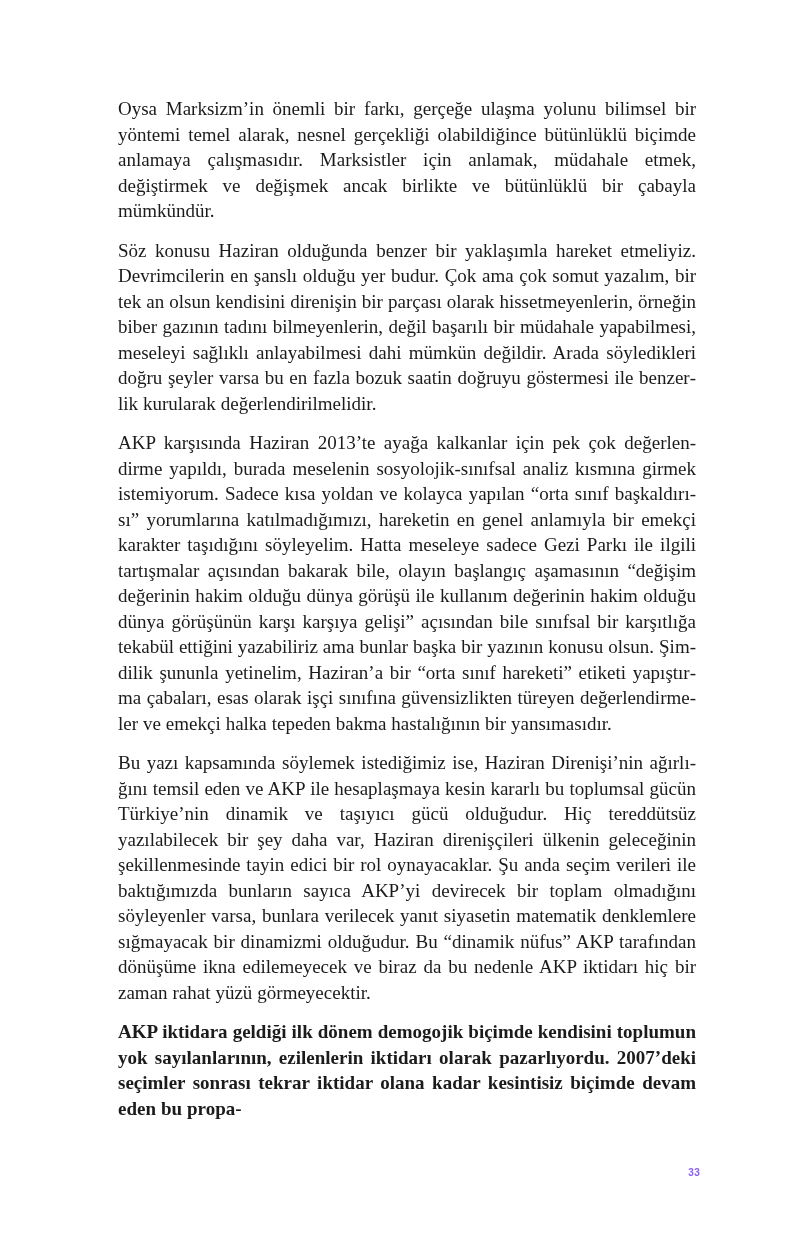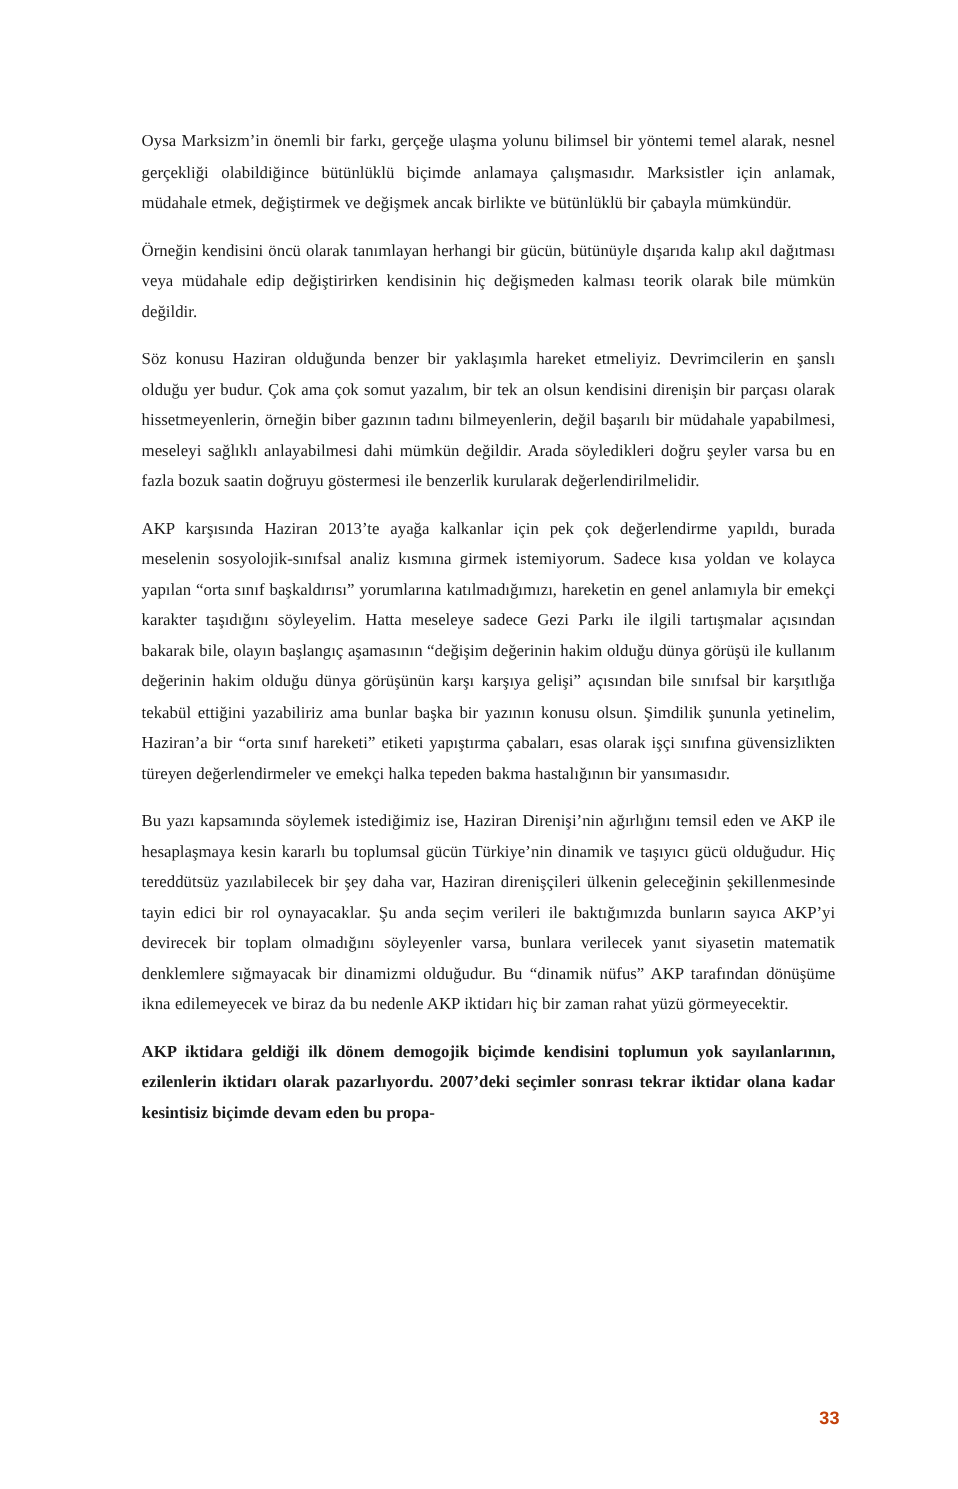--- a/index.html
+++ b/index.html
@@ -21,54 +21,53 @@
     box-sizing: border-box;
     overflow: hidden;
   }
   .text-column {
     position: absolute;
     left: 118px;
     top: 96px;
     width: 578px;
   }
   .para {
-    margin: 10px 0 14px 0;
-    font-size: 14px;
+    margin: 0 0 14px 0;
+    font-size: 19px;
     line-height: 25.5px;
     text-align: justify;
     text-justify: inter-word;
     hyphens: manual;
     -webkit-hyphens: manual;
     word-spacing: 0.01em;
     color: #1b1b1b;
     font-kerning: normal;
   }
   .para:last-of-type {
     margin-bottom: 0;
     font-weight: bold;
   }
   .folio {
     position: absolute;
     right: 98px;
-    bottom: 50px;
+    bottom: 63px;
     font-family: "Liberation Sans", "DejaVu Sans", sans-serif;
     font-weight: bold;
-    font-size: 15px;
+    font-size: 10px;
     letter-spacing: 0.3px;
-    color: #c2410c;
+    color: #8b5cf6;
   }
 </style>
 </head>
 <body>
 
 <div class="page">
 
   <div class="text-column">
     <p class="para">Oysa Marksizm’in önemli bir farkı, gerçeğe ulaşma yolunu bilimsel bir yön­temi temel alarak, nesnel gerçekliği olabildiğince bütünlüklü biçimde anla­maya çalışmasıdır. Marksistler için anlamak, müdahale etmek, değiştirmek ve değişmek ancak birlikte ve bütünlüklü bir çabayla mümkündür.</p>
-    <p class="para">Örneğin kendisini öncü olarak tanımlayan herhangi bir gücün, bütünüyle dışarıda kalıp akıl dağıtması veya müdahale edip değiştirirken kendisinin hiç değişmeden kalması teorik olarak bile mümkün değildir.</p>
     <p class="para">Söz konusu Haziran olduğunda benzer bir yaklaşımla hareket etmeliyiz. Devrimcilerin en şanslı olduğu yer budur. Çok ama çok somut yazalım, bir tek an olsun kendisini direnişin bir parçası olarak hissetmeyenlerin, örneğin biber gazının tadını bilmeyenlerin, değil başarılı bir müdahale yapabilmesi, meseleyi sağlıklı anlayabilmesi dahi mümkün değildir. Arada söyledikleri doğru şeyler varsa bu en fazla bozuk saatin doğruyu göstermesi ile benzer­lik kurularak değerlendirilmelidir.</p>
     <p class="para">AKP karşısında Haziran 2013’te ayağa kalkanlar için pek çok değerlen­dirme yapıldı, burada meselenin sosyolojik-sınıfsal analiz kısmına girmek istemiyorum. Sadece kısa yoldan ve kolayca yapılan “orta sınıf başkaldırı­sı” yorumlarına katılmadığımızı, hareketin en genel anlamıyla bir emekçi karakter taşıdığını söyleyelim. Hatta meseleye sadece Gezi Parkı ile ilgili tartışmalar açısından bakarak bile, olayın başlangıç aşamasının “değişim değerinin hakim olduğu dünya görüşü ile kullanım değerinin hakim olduğu dünya görüşünün karşı karşıya gelişi” açısından bile sınıfsal bir karşıtlığa tekabül ettiğini yazabiliriz ama bunlar başka bir yazının konusu olsun. Şim­dilik şununla yetinelim, Haziran’a bir “orta sınıf hareketi” etiketi yapıştır­ma  çabaları, esas olarak işçi sınıfına güvensizlikten türeyen değerlendirme­ler ve emekçi halka tepeden bakma hastalığının bir yansımasıdır.</p>
     <p class="para">Bu yazı kapsamında söylemek istediğimiz ise, Haziran Direnişi’nin ağırlı­ğını temsil eden ve AKP ile hesaplaşmaya kesin kararlı bu toplumsal gücün Türkiye’nin dinamik ve taşıyıcı gücü olduğudur. Hiç tereddütsüz yazılabile­cek bir şey daha var, Haziran direnişçileri ülkenin geleceğinin şekillenmesin­de tayin edici bir rol oynayacaklar. Şu anda seçim verileri ile baktığımızda bunların sayıca AKP’yi devirecek bir toplam olmadığını söyleyenler varsa, bunlara verilecek yanıt siyasetin matematik denklemlere sığmayacak bir di­namizmi olduğudur. Bu “dinamik nüfus” AKP tarafından dönüşüme ikna edilemeyecek ve biraz da bu nedenle AKP iktidarı hiç bir zaman rahat yüzü görmeyecektir.</p>
     <p class="para">AKP iktidara geldiği ilk dönem demogojik biçimde kendisini toplumun yok sayılanlarının, ezilenlerin iktidarı olarak pazarlıyordu. 2007’deki seçimler sonrası tekrar iktidar olana kadar kesintisiz biçimde devam eden bu propa-</p>
   </div>
 
   <div class="folio">33</div>
 
 </div>
 

